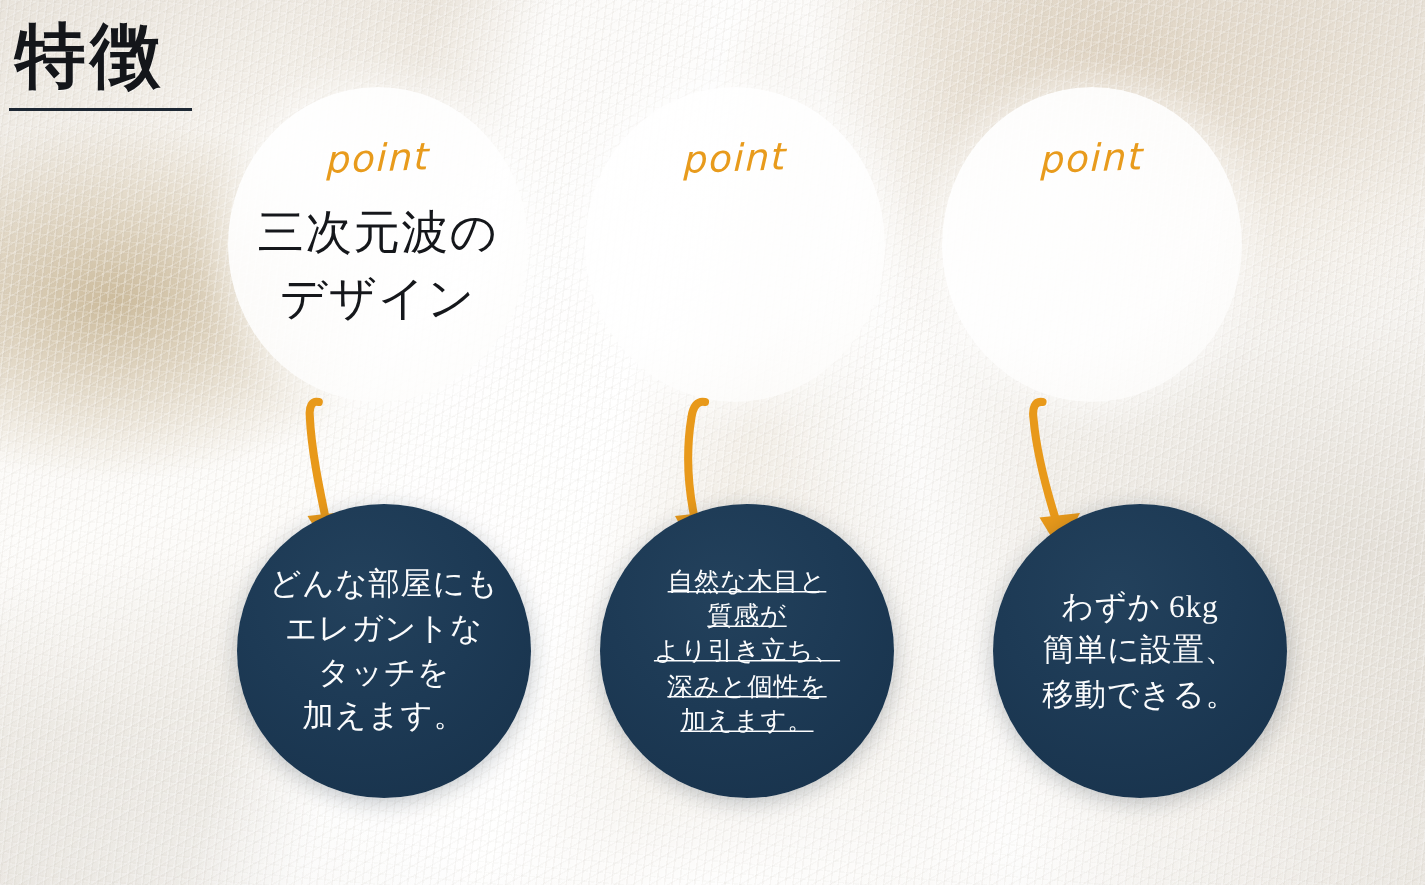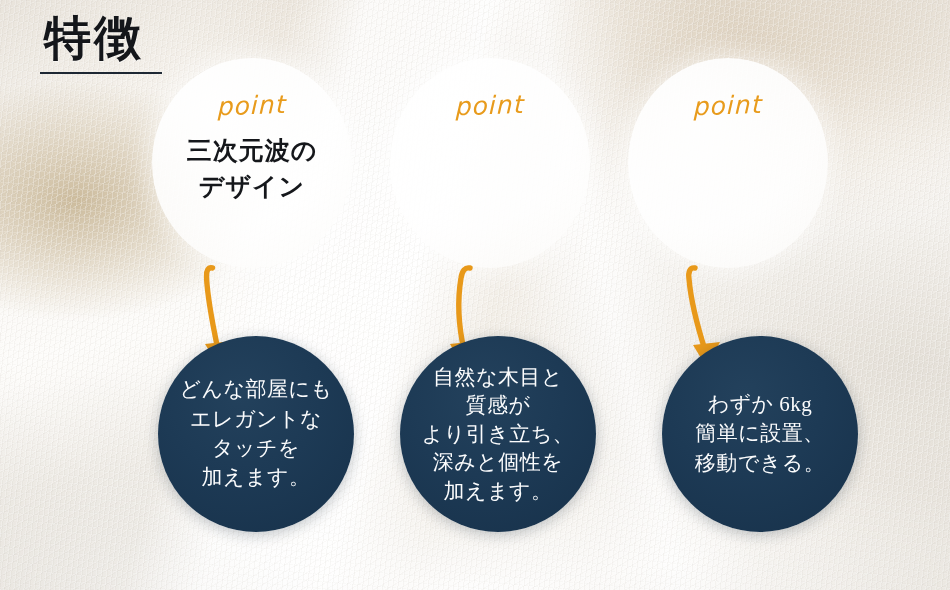--- a/index.html
+++ b/index.html
@@ -79,21 +79,21 @@
         rgba(255,255,255,0) 2px, rgba(255,255,255,0) 6px);
   }
   .bg-vignette {
     background:
       radial-gradient(ellipse 90% 90% at 50% 50%, rgba(0,0,0,0) 55%, rgba(120,110,96,0.10) 100%);
   }
 
   
   .heading-block {
     position: absolute;
-    left: 40px;
+    left: 6px;
     top: 14px;
     width: 230px;
   }
   .heading-title {
     font-family: "Liberation Serif", "DejaVu Serif", serif;
     font-weight: 700;
     font-size: 47px;
     line-height: 1.05;
     letter-spacing: 3px;
     color: #14161a;
@@ -129,26 +129,25 @@
     font-style: italic;
     font-weight: 400;
     font-size: 25px;
     letter-spacing: 1px;
     color: #e89b1c;
     transform: rotate(-2deg) skewX(-4deg);
   }
   .point-title {
     margin-top: 13px;
     font-family: "Liberation Serif", "DejaVu Serif", serif;
-    font-size: 25px;
+    font-size: 31px;
     line-height: 1.42;
     letter-spacing: 1px;
     color: #15171b;
     white-space: pre-line;
-    font-weight: bold;
   }
 
   
   .detail-circle {
     position: absolute;
     width: 196px;
     height: 196px;
     border-radius: 50%;
     background: radial-gradient(circle at 42% 30%, #23415c 0%, #1d3a55 45%, #17314a 100%);
     display: flex;
@@ -159,21 +158,21 @@
   }
   .detail-text {
     font-family: "Liberation Serif", "DejaVu Serif", serif;
     color: #fbfcfd;
     font-size: 21px;
     line-height: 1.40;
     letter-spacing: 0.5px;
     white-space: pre-line;
     padding: 0 6px;
   }
-  .detail-text.five-line { font-size: 21px; line-height: 1.36; }
+  .detail-text.five-line { font-size: 17px; line-height: 1.36; text-decoration: underline; }
 
   
   .arrow-svg {
     position: absolute;
     pointer-events: none;
   }
 </style>
 </head>
 <body>
 

